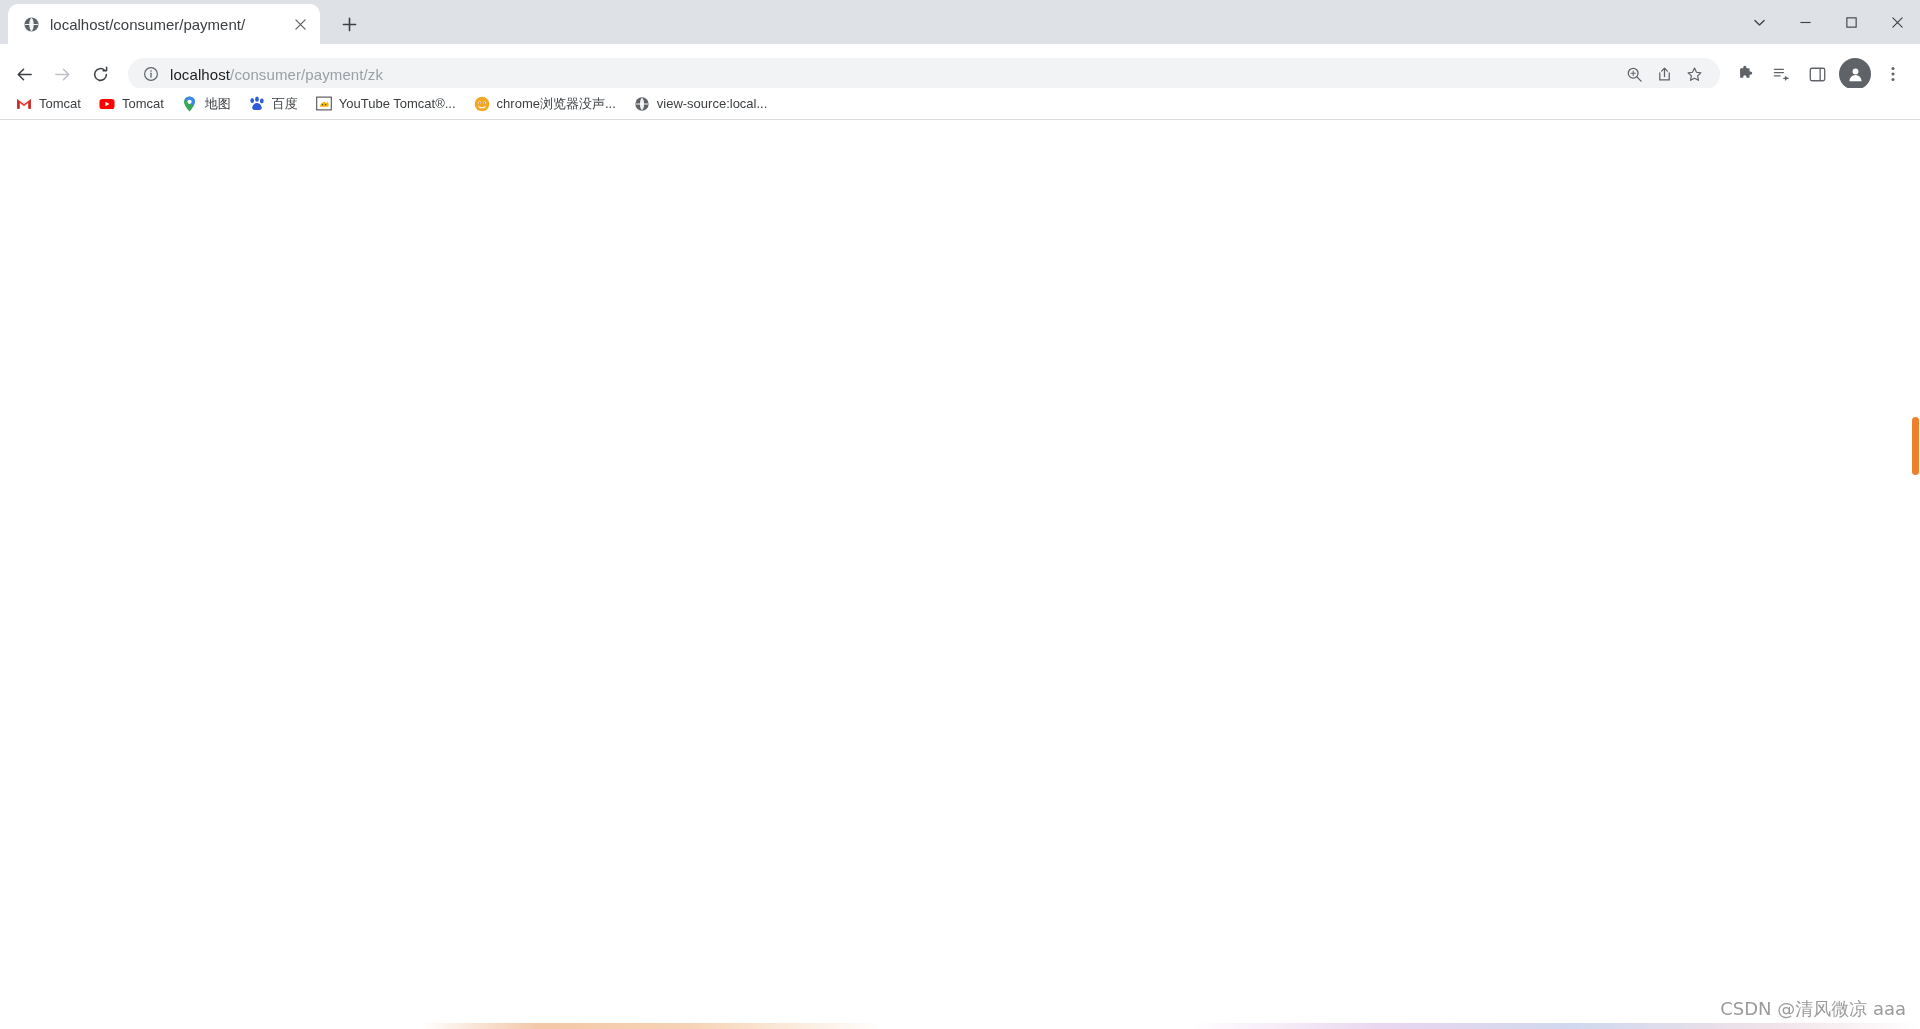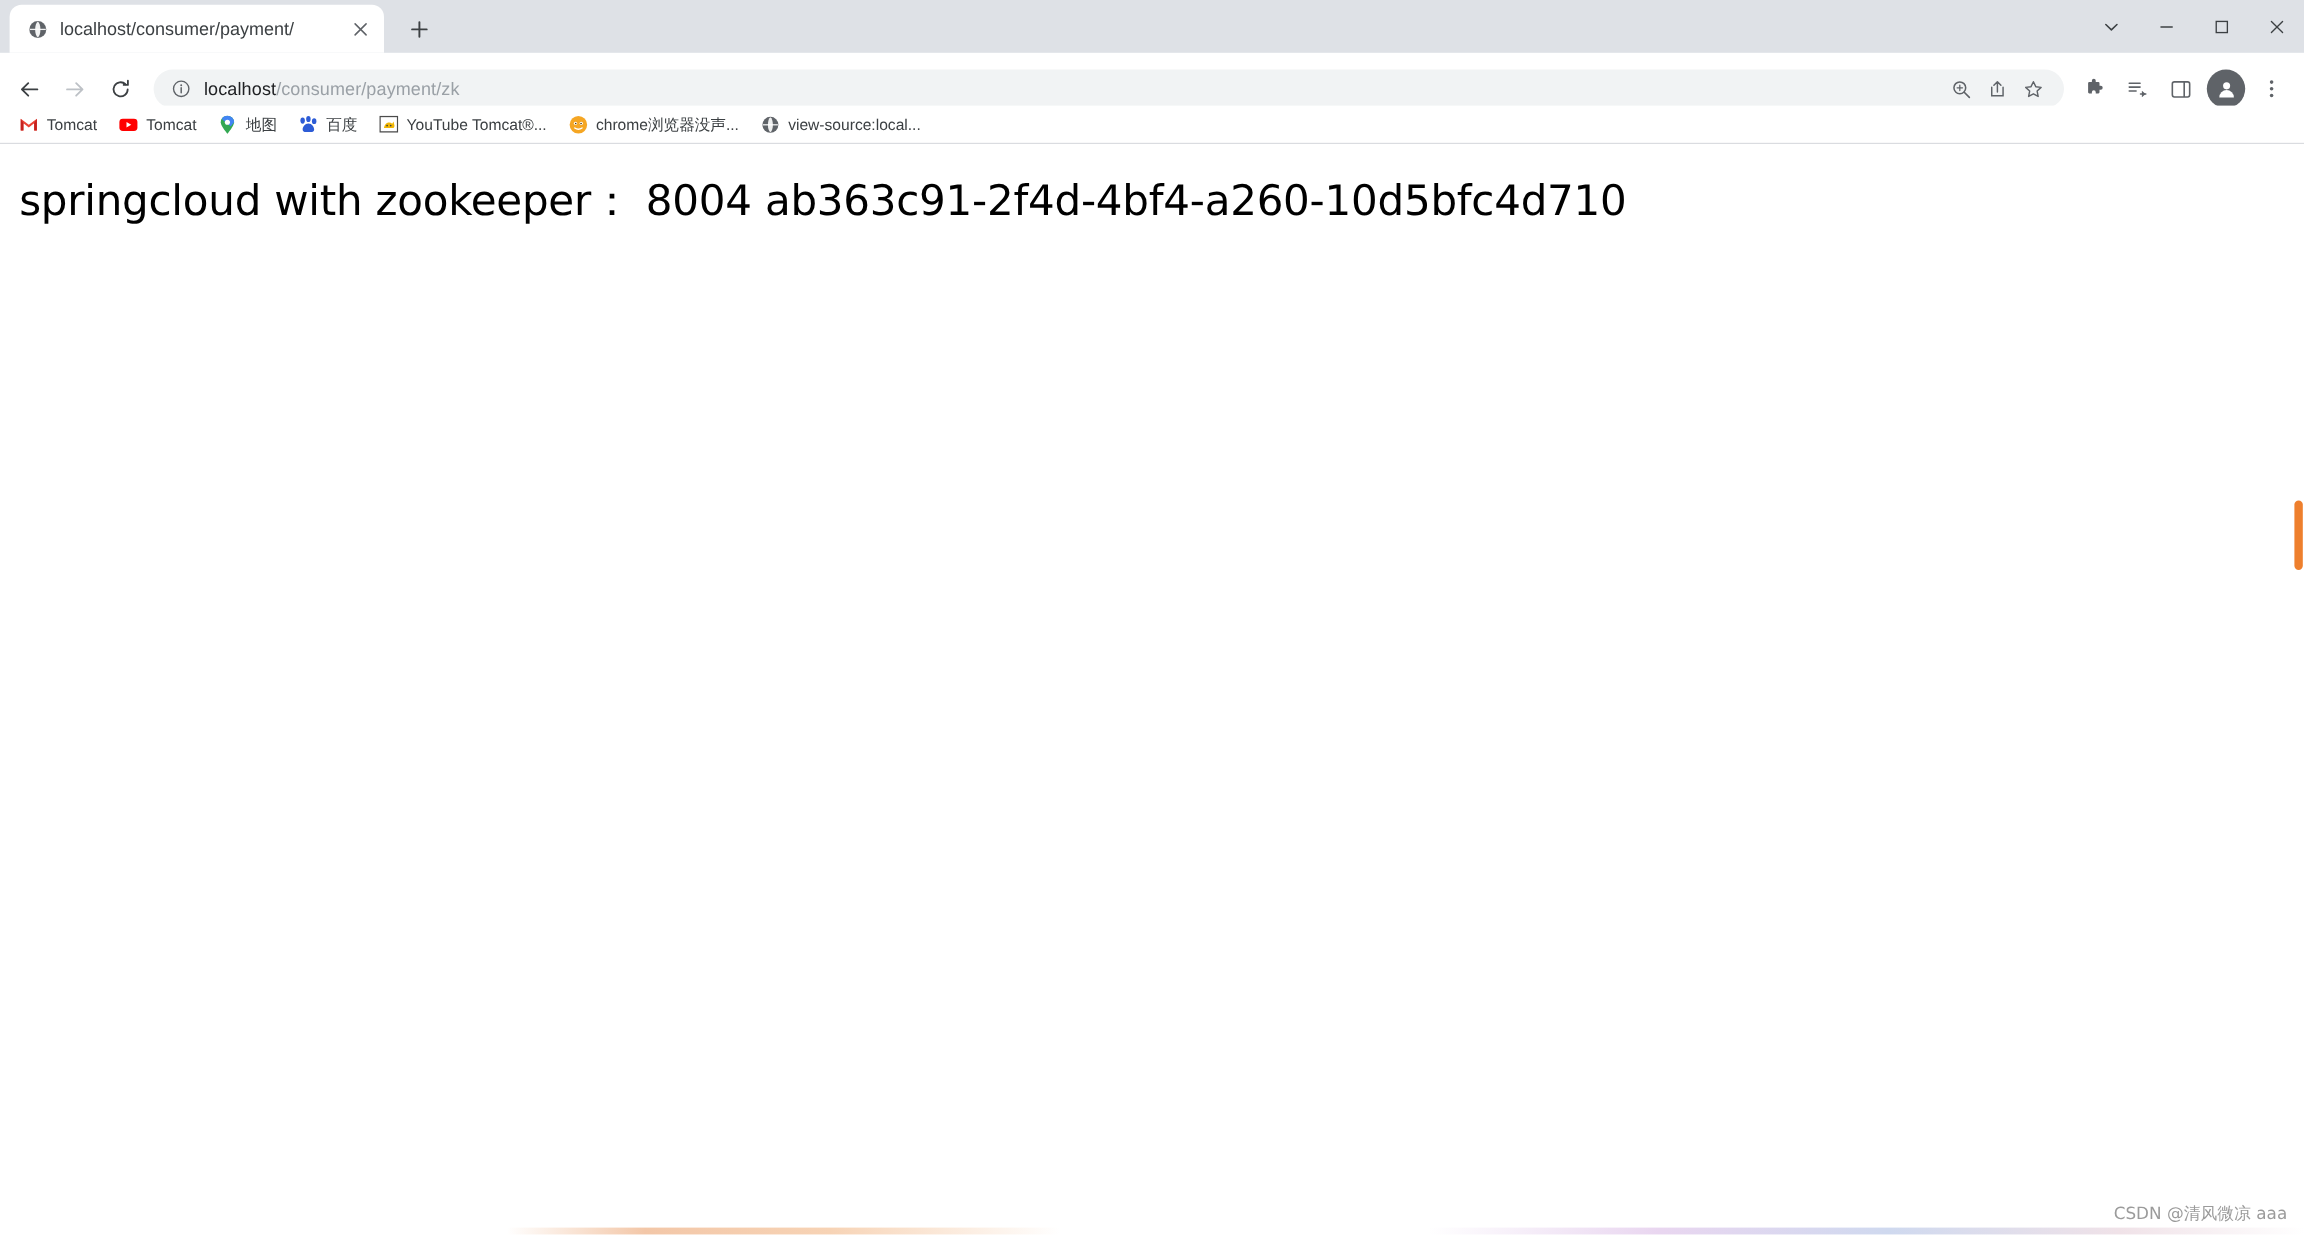--- a/index.html
+++ b/index.html
@@ -224,21 +224,21 @@
     height: 58px;
     border-radius: 4px;
     background: #ee7f2d;
   }
 
   
   .watermark {
     position: absolute;
     right: 14px;
     bottom: 8px;
-    font-size: 14px;
+    font-size: 18px;
     color: #9b9b9b;
     font-family: "DejaVu Sans", sans-serif;
     white-space: nowrap;
   }
 
   
   .bottom-strip {
     position: absolute;
     left: 0; bottom: 0;
     width: 100%;
@@ -470,21 +470,20 @@
           <path d="M12 2.6c-1.9 1.4-3.1 4.6-3.1 9.4s1.2 8 3.1 9.4c1.9-1.4 3.1-4.6 3.1-9.4S13.9 4 12 2.6z" fill="#ffffff" opacity="0.9"></path>
           <path d="M2.6 12h18.8" stroke="#ffffff" stroke-width="1.6" opacity="0.9"></path>
         </svg>
       </span>
       <span class="bm-label">view-source:local...</span>
     </div>
   </div>
 
   <div class="viewport">
 
-    <div class="page-heading">springcloud with zookeeper： 8004 ab363c91-2f4d-4bf4-a260-10d5bfc4d710</div>
 
     <div class="vscroll">
       <div class="vscroll-thumb"></div>
     </div>
 
     <div class="watermark">CSDN @清风微凉 aaa</div>
 
     <div class="bottom-strip"></div>
   </div>
 

